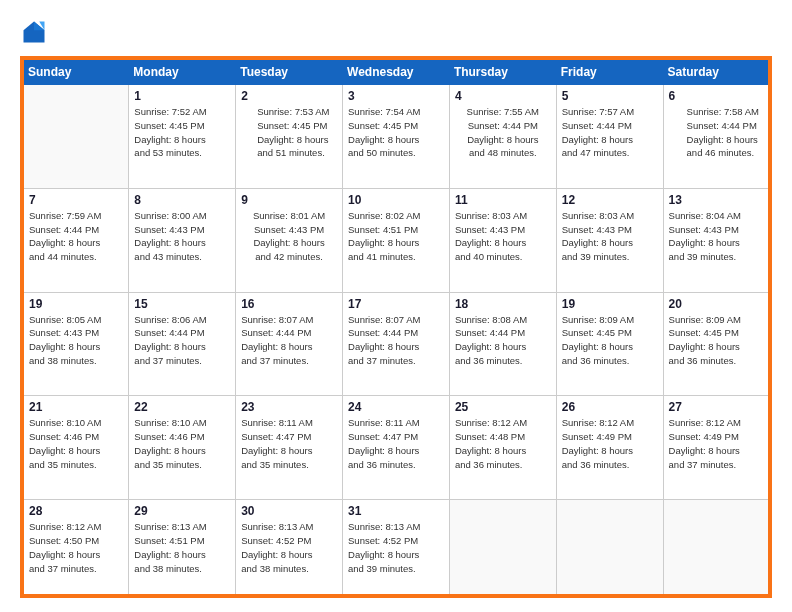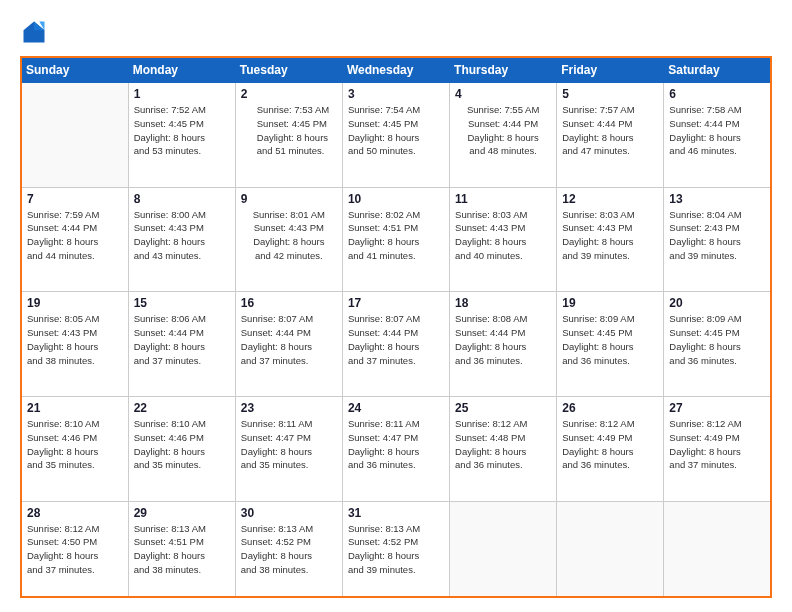--- a/index.html
+++ b/index.html
@@ -50,21 +50,21 @@
       color: #1a1a2e;
       line-height: 1.1;
     }
     .subtitle {
       font-size: 14px;
       color: #444;
       margin-top: 2px;
     }
     .calendar {
       flex: 1;
-      border: 2px solid #f97316;
+      border: 4px solid #f97316;
       border-collapse: collapse;
       width: 100%;
       table-layout: fixed;
       padding-left: 13px;
     }
     .calendar th {
       background: #1565c0;
       color: #fff;
       font-size: 12px;
       font-weight: bold;
@@ -166,21 +166,21 @@
           </td>
           <td>
             <span class="day-num">5</span>
             <div class="day-info" style="white-space: pre-line;">Sunrise: 7:57 AM
 Sunset: 4:44 PM
 Daylight: 8 hours
 and 47 minutes.</div>
           </td>
           <td>
             <span class="day-num">6</span>
-            <div class="day-info" style="white-space: pre-line;">Sunrise: 7:58 AM
+            <div class="day-info" style="white-space: pre-line; margin-left: 18px;">Sunrise: 7:58 AM
 Sunset: 4:44 PM
 Daylight: 8 hours
 and 46 minutes.</div>
           </td>
         </tr>
         <tr>
           <td>
             <span class="day-num">7</span>
             <div class="day-info" style="white-space: pre-line;">Sunrise: 7:59 AM
 Sunset: 4:44 PM
@@ -218,21 +218,21 @@
           <td>
             <span class="day-num">12</span>
             <div class="day-info" style="white-space: pre-line;">Sunrise: 8:03 AM
 Sunset: 4:43 PM
 Daylight: 8 hours
 and 39 minutes.</div>
           </td>
           <td>
             <span class="day-num">13</span>
             <div class="day-info" style="white-space: pre-line;">Sunrise: 8:04 AM
-Sunset: 2:43 PM
+Sunset: 4:43 PM
 Daylight: 8 hours
 and 39 minutes.</div>
           </td>
         </tr>
         <tr>
           <td>
             <span class="day-num">19</span>
             <div class="day-info" style="white-space: pre-line;">Sunrise: 8:05 AM
 Sunset: 4:43 PM
 Daylight: 8 hours

